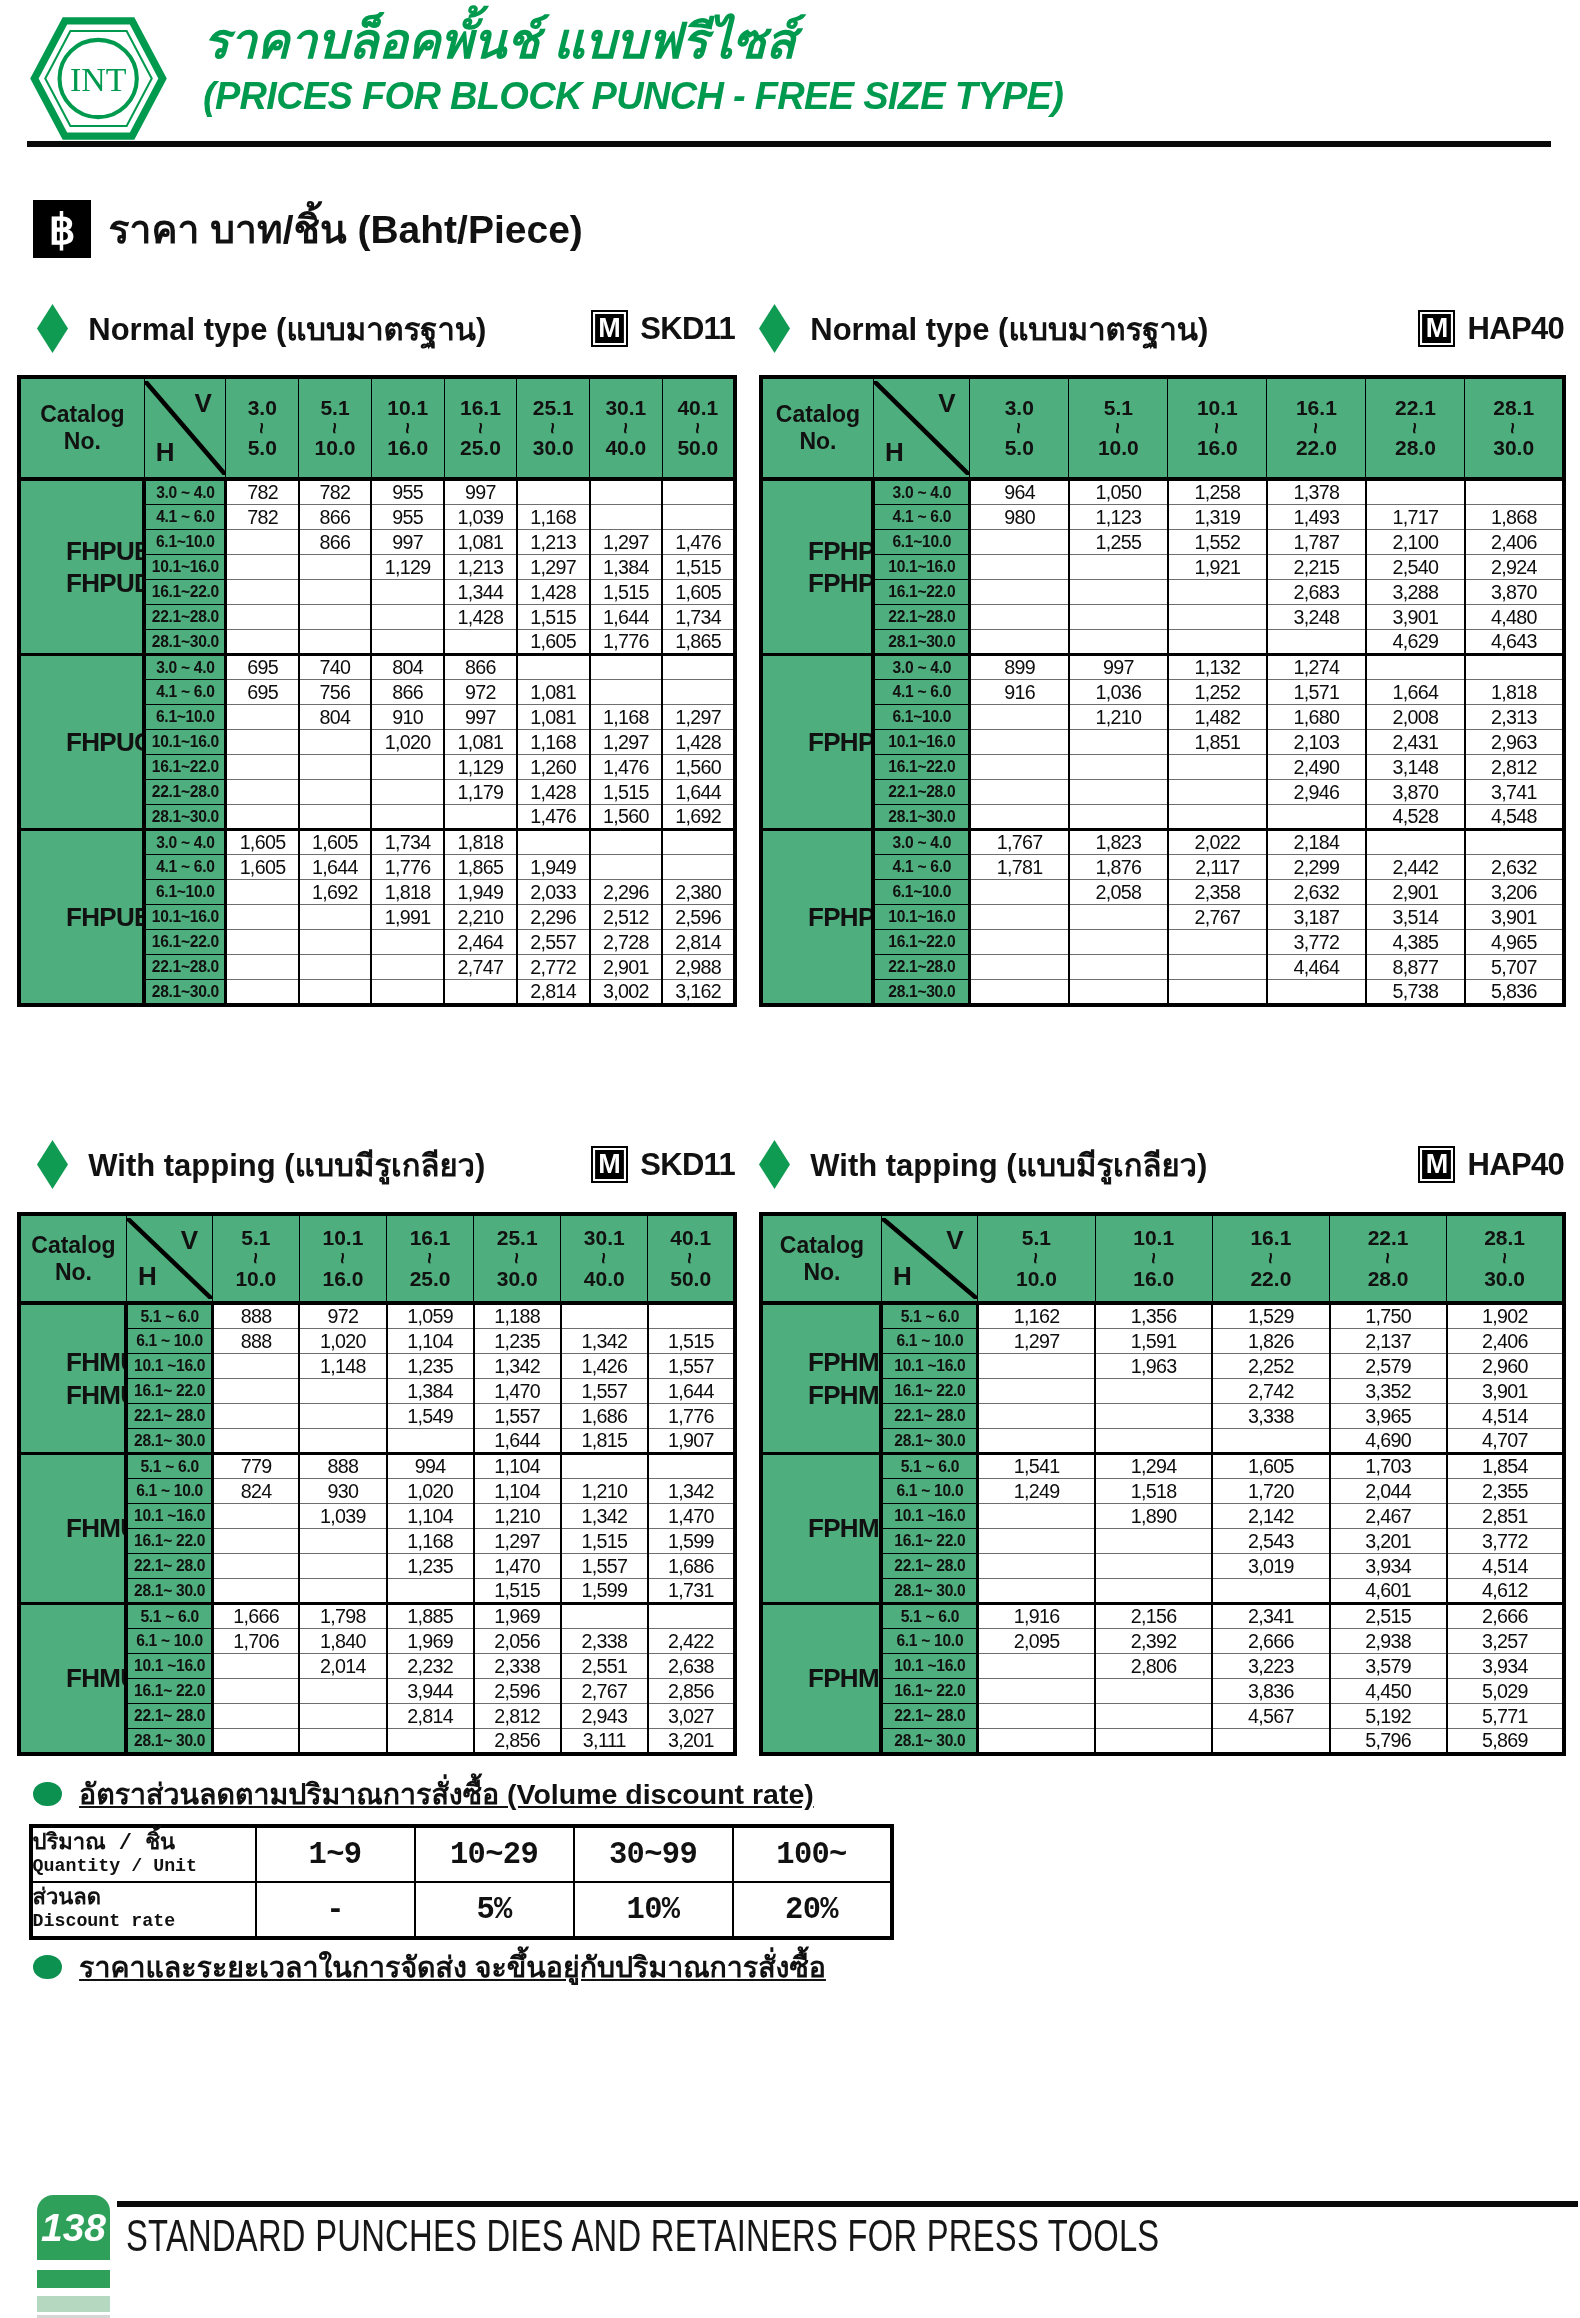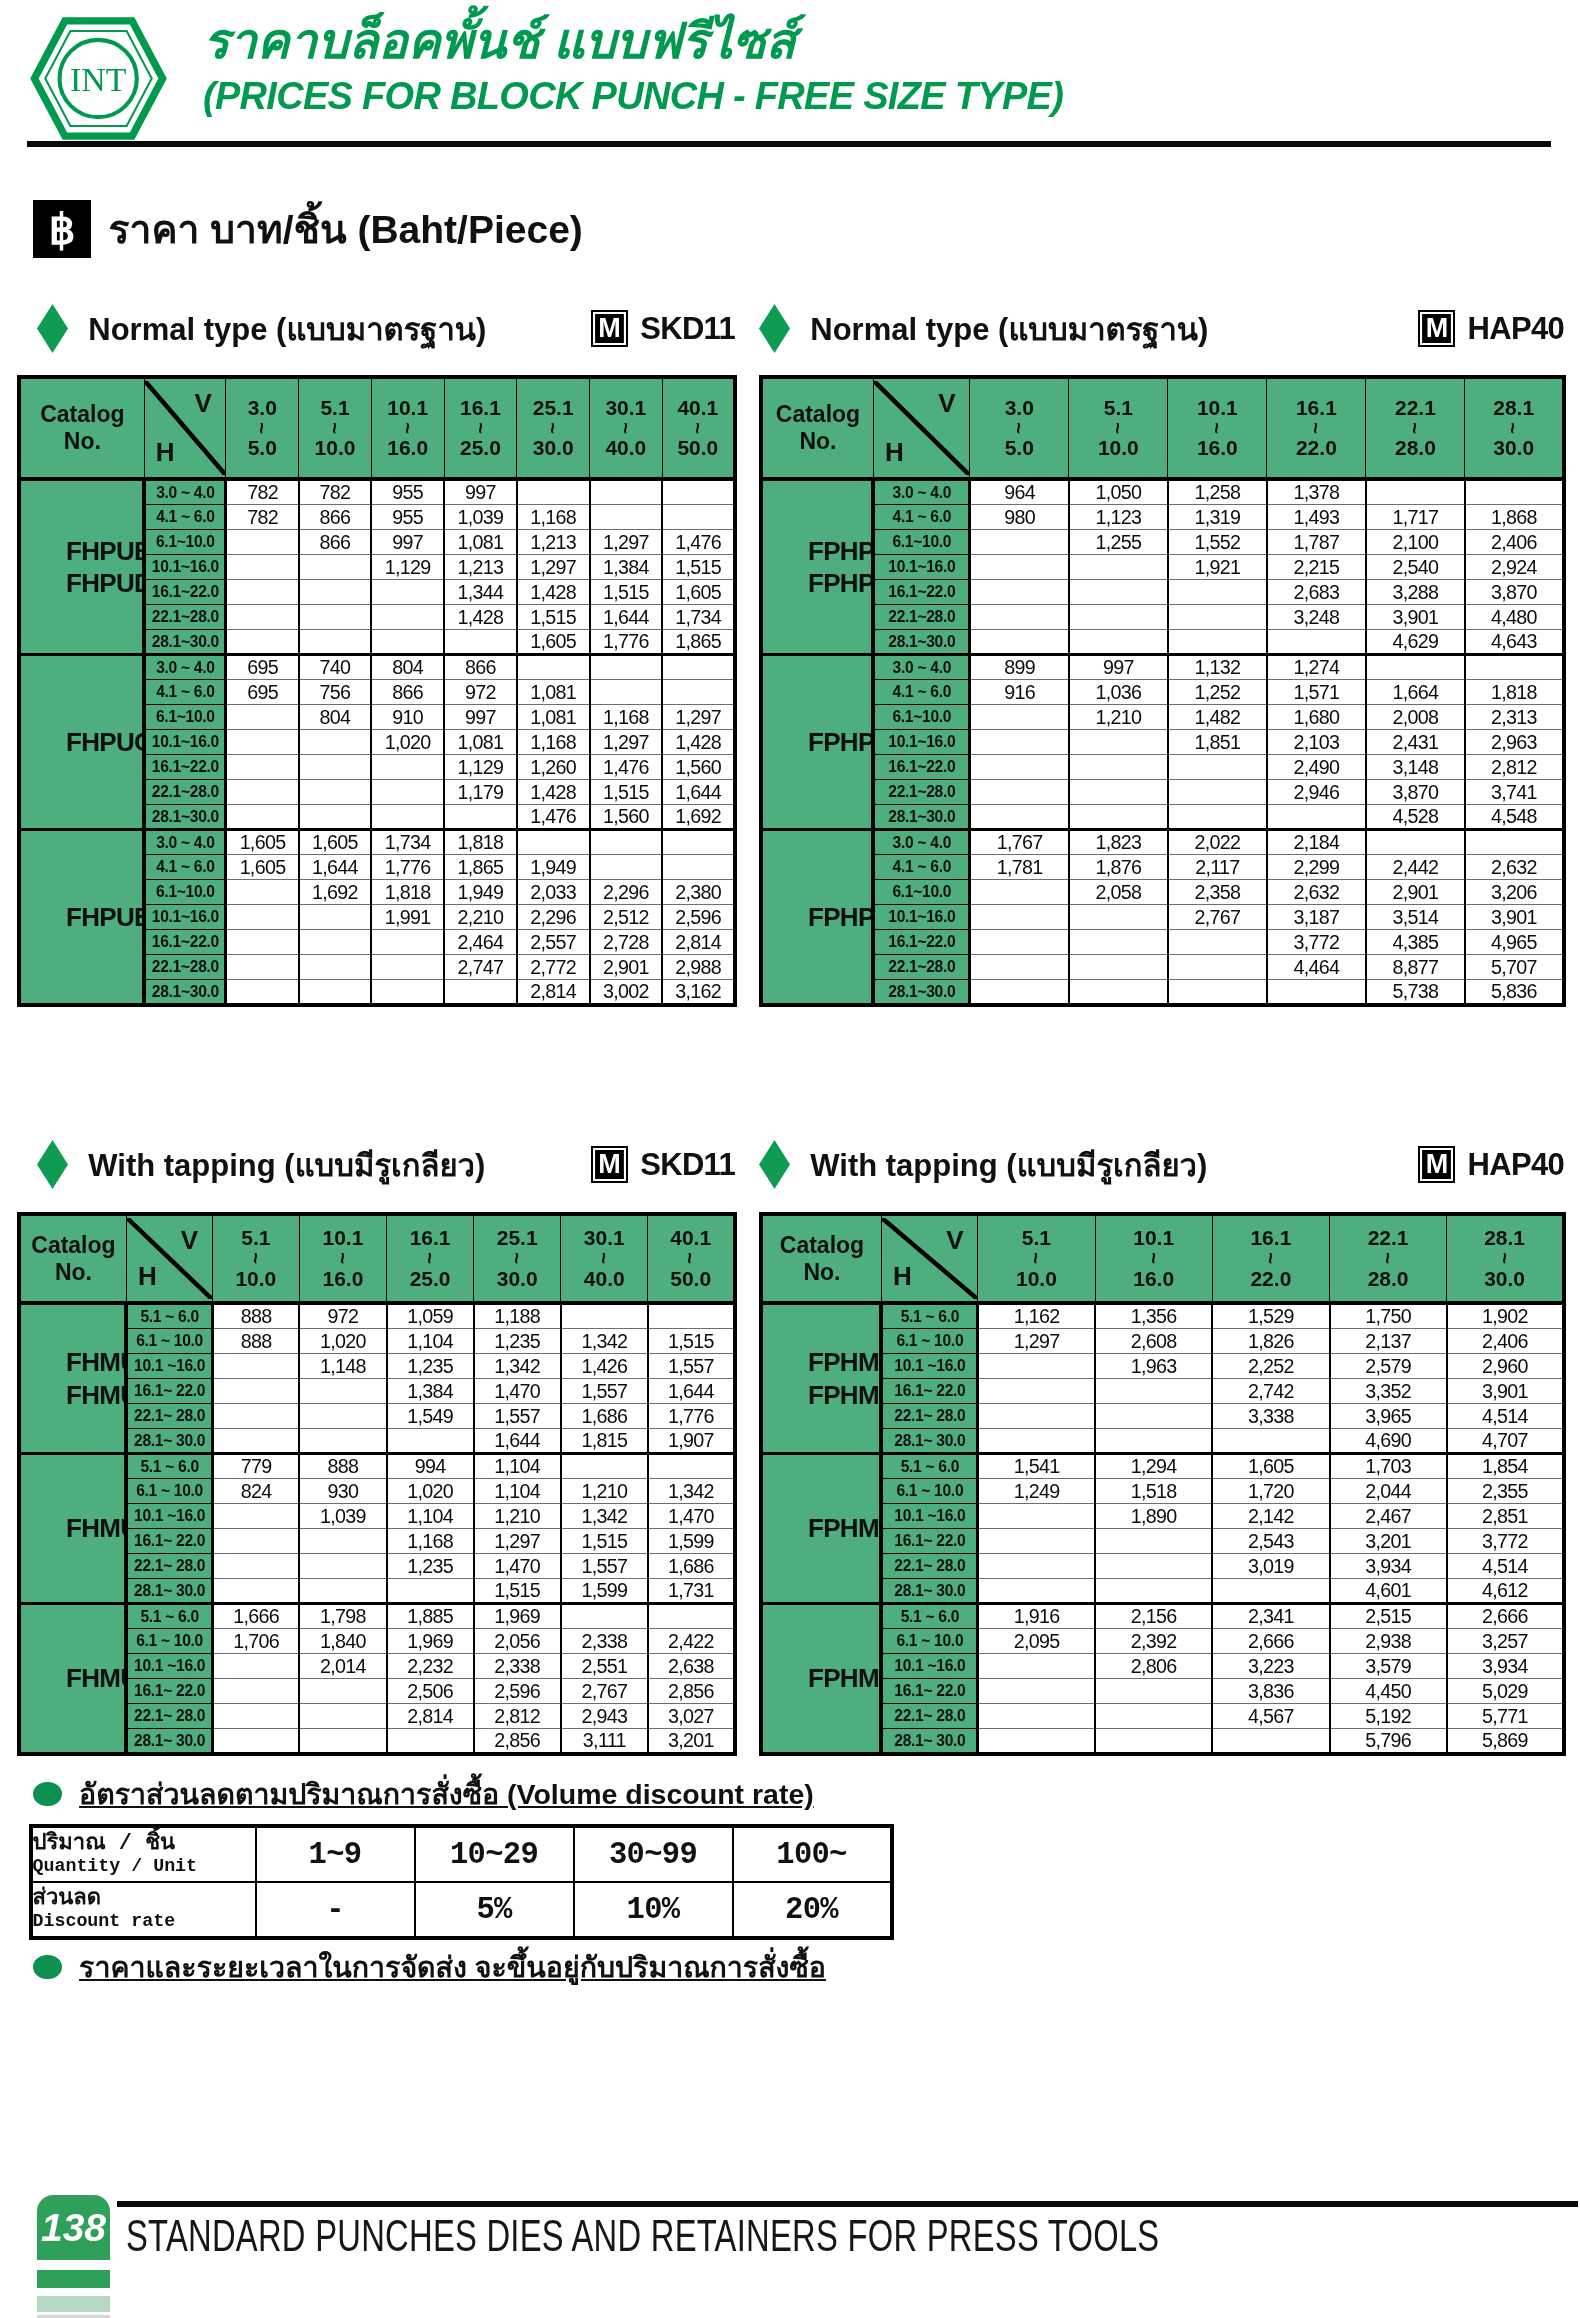--- a/index.html
+++ b/index.html
@@ -877,21 +877,21 @@
             <td class="val">2,014</td>
             <td class="val">2,232</td>
             <td class="val">2,338</td>
             <td class="val">2,551</td>
             <td class="val">2,638</td>
           </tr>
           <tr>
             <td class="g hlabel">16.1~ 22.0</td>
             <td class="val"></td>
             <td class="val"></td>
-            <td class="val">2,506</td>
+            <td class="val">3,944</td>
             <td class="val">2,596</td>
             <td class="val">2,767</td>
             <td class="val">2,856</td>
           </tr>
           <tr>
             <td class="g hlabel">22.1~ 28.0</td>
             <td class="val"></td>
             <td class="val"></td>
             <td class="val">2,814</td>
             <td class="val">2,812</td>
@@ -969,21 +969,21 @@
             <td class="g hlabel">5.1 ~ 6.0</td>
             <td class="val">1,162</td>
             <td class="val">1,356</td>
             <td class="val">1,529</td>
             <td class="val">1,750</td>
             <td class="val">1,902</td>
           </tr>
           <tr>
             <td class="g hlabel">6.1 ~ 10.0</td>
             <td class="val">1,297</td>
-            <td class="val">2,608</td>
+            <td class="val">1,591</td>
             <td class="val">1,826</td>
             <td class="val">2,137</td>
             <td class="val">2,406</td>
           </tr>
           <tr>
             <td class="g hlabel">10.1 ~16.0</td>
             <td class="val"></td>
             <td class="val">1,963</td>
             <td class="val">2,252</td>
             <td class="val">2,579</td>

